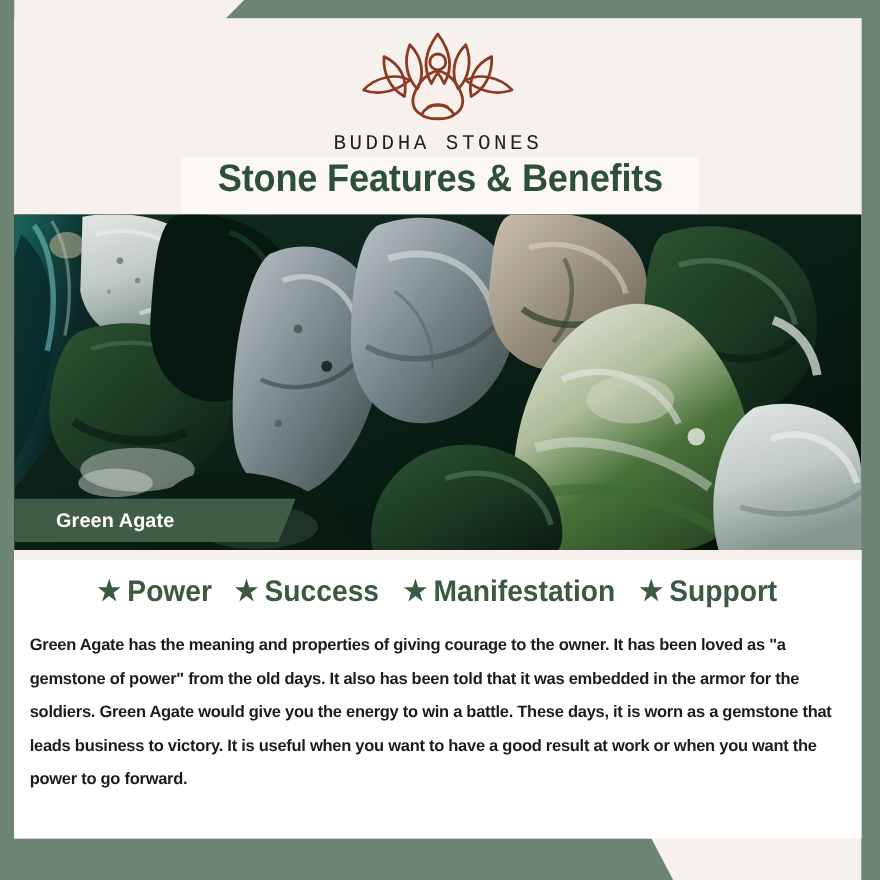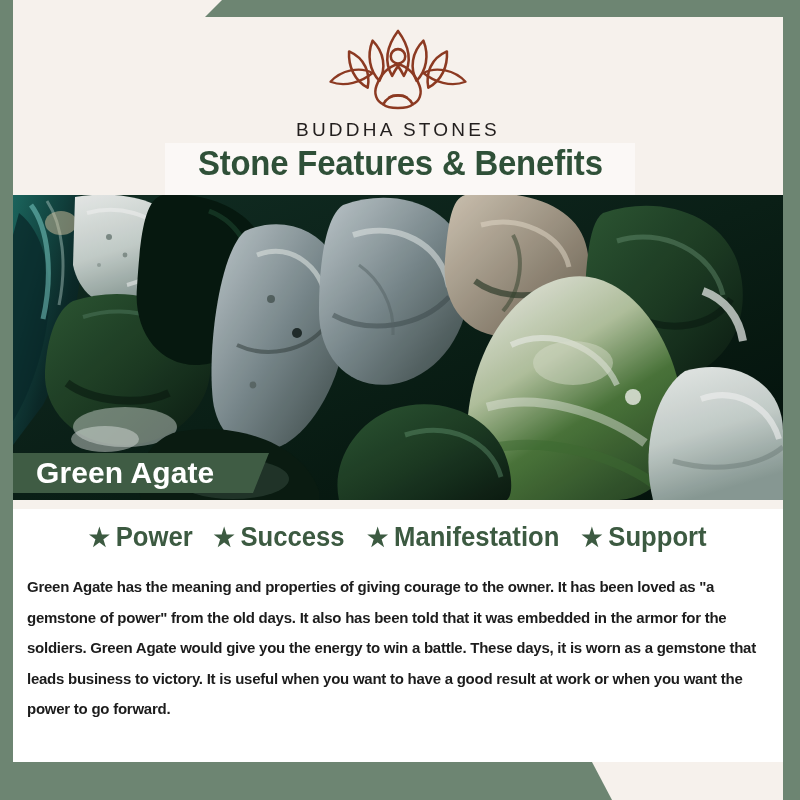--- a/index.html
+++ b/index.html
@@ -70,21 +70,21 @@
   .logo-wrap {
     position: absolute;
     top: 10px; left: 0; right: 0;
     display: flex;
     flex-direction: column;
     align-items: center;
   }
   .logo-mark { width: 160px; height: 90px; display: block; }
   .brand-name {
     margin-top: 2px;
-    font-family: Liberation Sans, sans-serif;
+    font-family: Liberation Mono, monospace;
     font-size: 19px;
     letter-spacing: 3.2px;
     color: #231f1e;
     font-weight: 400;
   }
 
   
   .title-band {
     position: absolute;
     top: 126px;
@@ -122,23 +122,23 @@
     left: 0;
     top: 436px;
     height: 40px;
     width: 256px;
     background: #3f5c44;
     clip-path: polygon(0 0, 256px 0, 240px 40px, 0 40px);
     display: flex;
     align-items: center;
   }
   .stone-banner-label {
-    padding-left: 23px;
+    padding-left: 38px;
     color: #ffffff;
-    font-size: 30px;
+    font-size: 18px;
     font-weight: 700;
     letter-spacing: 0.1px;
   }
 
   
   .content {
     position: absolute;
     top: 483px; left: 0;
     width: 770px;
     height: 262px;

